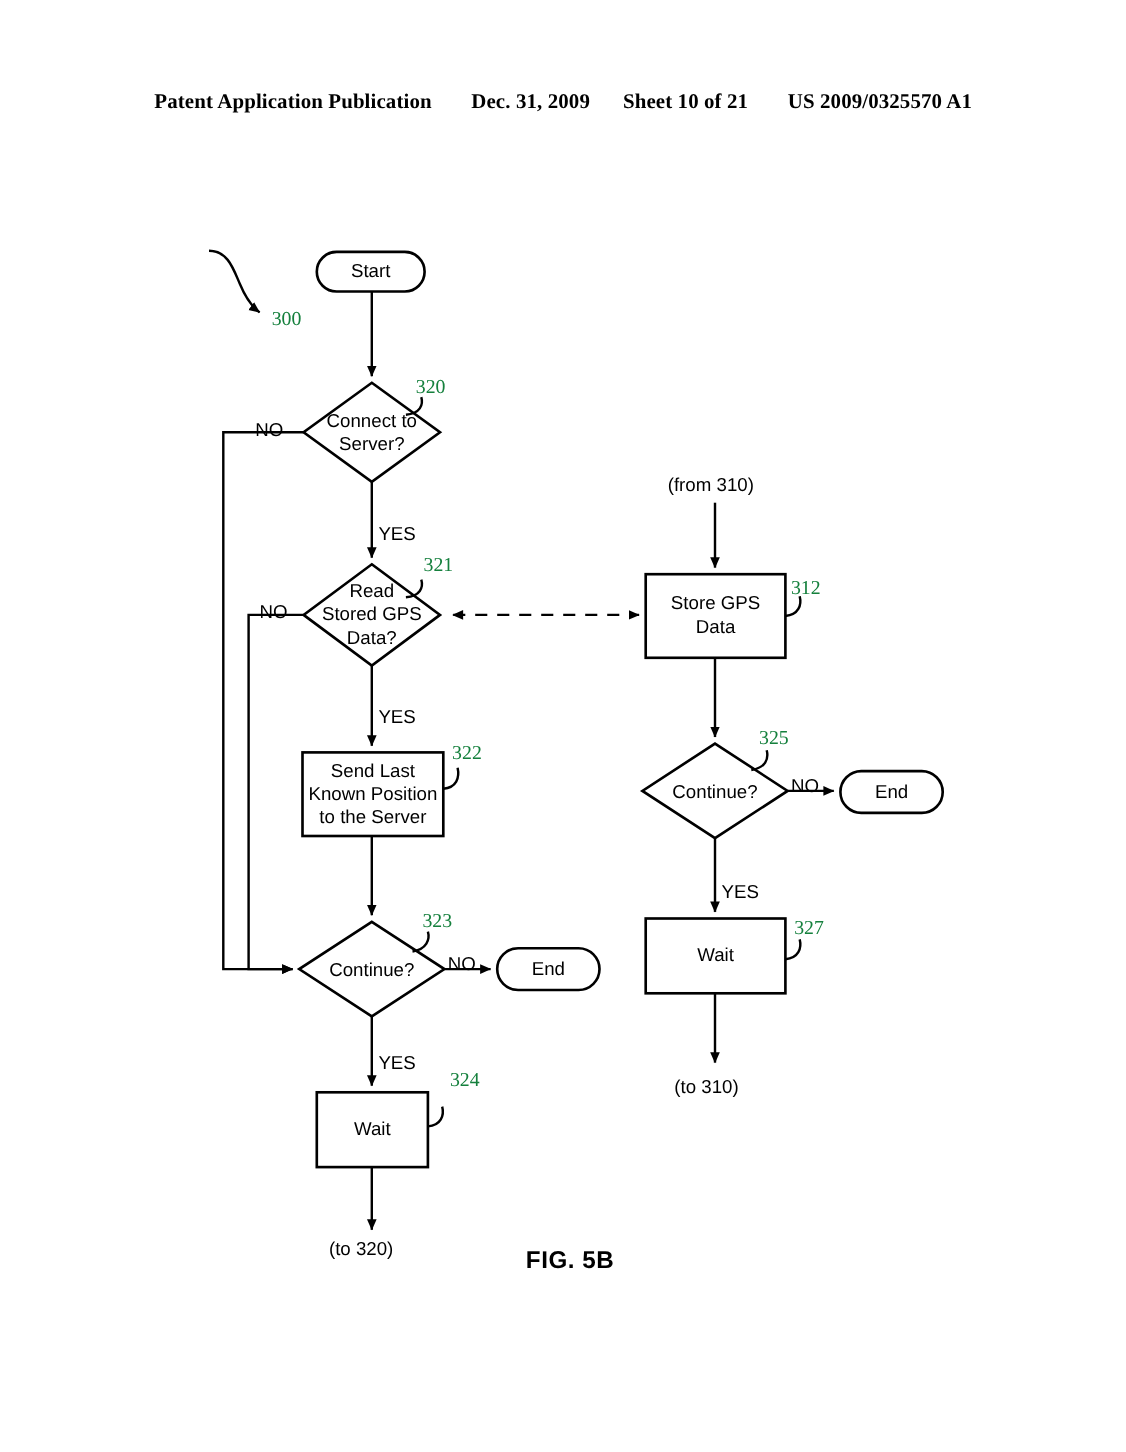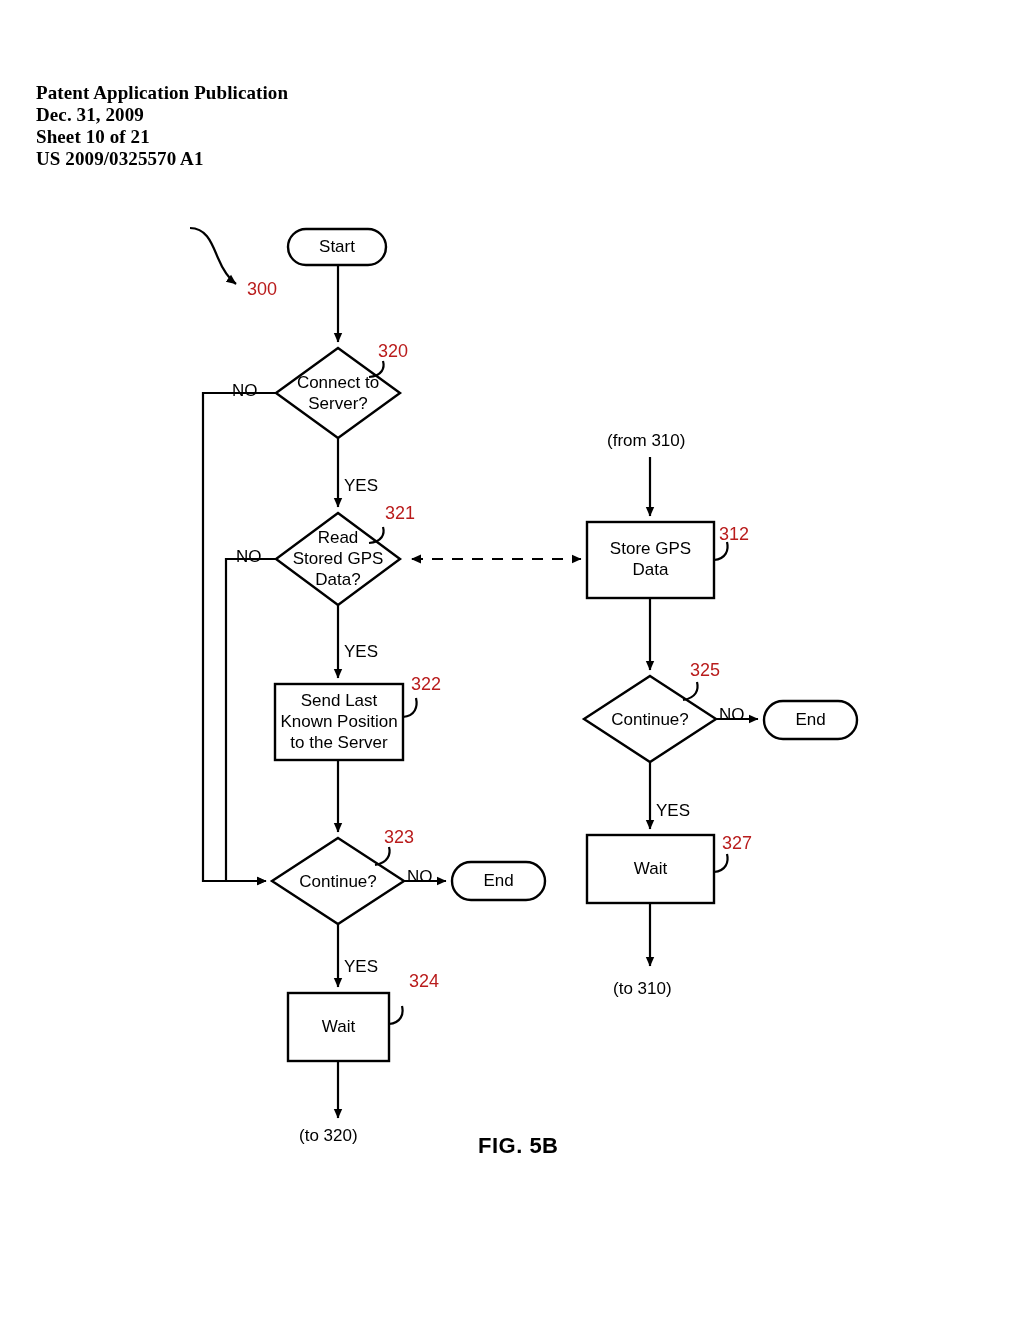--- a/index.html
+++ b/index.html
@@ -24,21 +24,20 @@
     top: 82px;
     width: 1024px;
     display: flex;
     justify-content: center;
     align-items: baseline;
     font-family: "Liberation Serif", serif;
     font-weight: bold;
     font-size: 19px;
     letter-spacing: 0.1px;
     white-space: nowrap;
-    flex-direction: column;
   }
   #patent-header .hdr-pub { }
   #patent-header .hdr-date { margin-left: 36px; }
   #patent-header .hdr-sheet { margin-left: 30px; }
   #patent-header .hdr-num { margin-left: 36px; }
 
   
   #figure-canvas {
     position: absolute;
     left: 0;
@@ -93,23 +92,23 @@
   }
   .edge-label {
     position: absolute;
     font-family: "Liberation Sans", sans-serif;
     font-size: 17px;
     color: #000000;
     white-space: nowrap;
   }
   .ref-num {
     position: absolute;
-    font-family: Liberation Sans, sans-serif;
+    font-family: Liberation Serif, serif;
     font-size: 18px;
-    color: #b91c1c;
+    color: #15803d;
     white-space: nowrap;
   }
   .connector-label {
     position: absolute;
     font-family: "Liberation Sans", sans-serif;
     font-size: 17px;
     color: #000000;
     white-space: nowrap;
   }
   #figure-caption {

